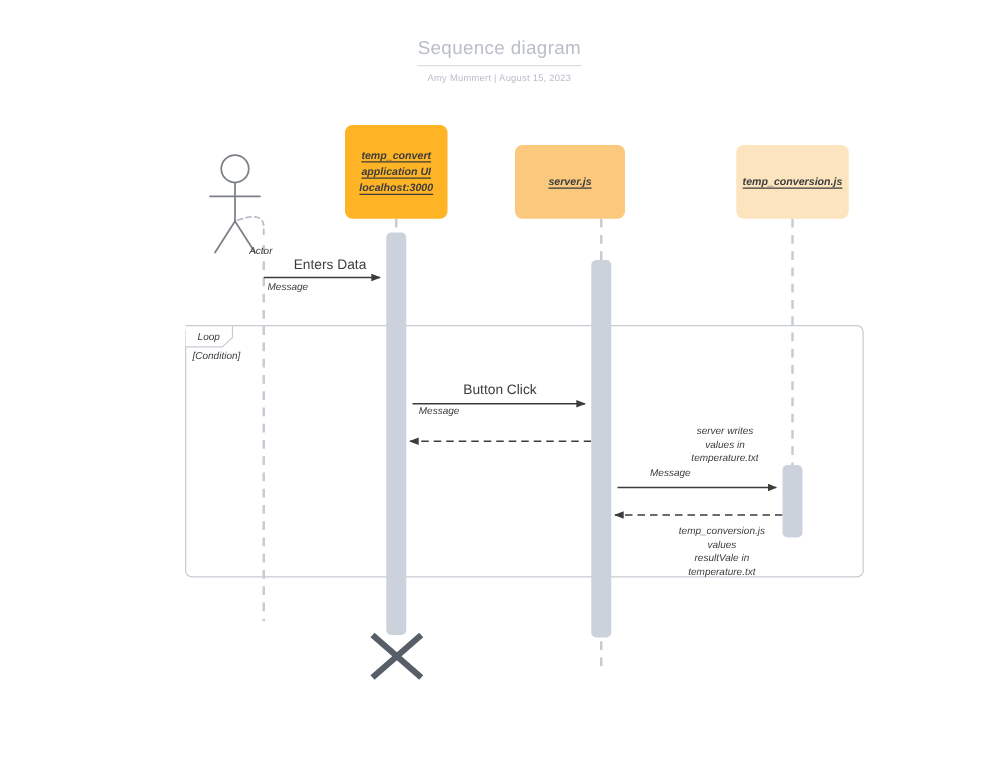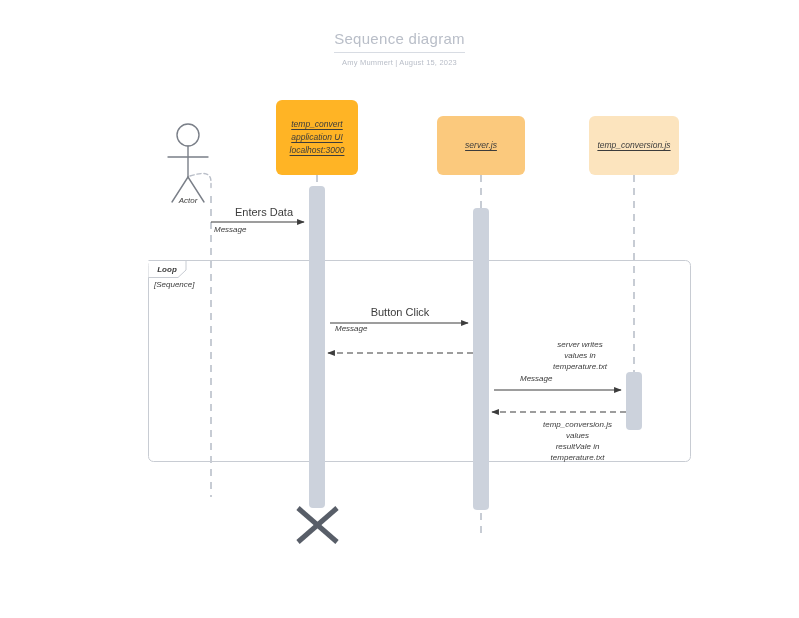--- a/index.html
+++ b/index.html
@@ -58,33 +58,33 @@
     box-sizing: border-box;
   }
   .participant-label {
     font-size: 8.5px;
     font-style: italic;
     color: #3c3c3c;
     line-height: 13px;
     text-decoration: underline;
     text-underline-offset: 2px;
   }
-  .participant-label span { display: block; }
+  .participant-label span { display: block; font-weight: bold; }
 
   
   .activation {
     width: 16px;
     background: #ccd2dc;
     border-radius: 4px;
   }
   #actor-label {
     font-size: 8px;
     font-style: italic;
     color: #3c3c3c;
-    text-align: center;
+    text-align: right;
     width: 60px;
   }
   #loop-tab-label {
     font-size: 8px;
     font-style: italic;
     color: #3c3c3c;
     text-align: center;
     line-height: 15px;
   }
   #loop-condition {
@@ -173,38 +173,38 @@
   <div class="abs" id="actor-label" style="left:158px; top:196px;">Actor</div>
 
   <div class="abs participant-box" id="box-1" style="left:276px; top:100px; width:82px; height:75px; background:#FFB425;">
     <div class="participant-label">
       <span>temp_convert</span>
       <span>application UI</span>
       <span>localhost:3000</span>
     </div>
   </div>
 
-  <div class="abs participant-box" id="box-2" style="left:437px; top:116px; width:88px; height:59px; background:#FBC97D;">
+  <div class="abs participant-box" id="box-2" style="left:412px; top:116px; width:88px; height:59px; background:#FBC97D;">
     <div class="participant-label">
       <span>server.js</span>
     </div>
   </div>
 
   <div class="abs participant-box" id="box-3" style="left:589px; top:116px; width:90px; height:59px; background:#FCE4BE;">
     <div class="participant-label">
       <span>temp_conversion.js</span>
     </div>
   </div>
 
   <div class="abs activation" style="left:309px; top:186px; height:322px;"></div>
   <div class="abs activation" style="left:473px; top:208px; height:302px;"></div>
   <div class="abs activation" style="left:626px; top:372px; height:58px;"></div>
 
-  <div class="abs" id="loop-tab-label" style="left:150px; top:262px; width:34px;font-weight:bold;">Loop</div>
-  <div class="abs" id="loop-condition" style="left:154px; top:280px;">[Sequence]</div>
+  <div class="abs" id="loop-tab-label" style="left:150px; top:262px; width:34px;">Loop</div>
+  <div class="abs" id="loop-condition" style="left:154px; top:280px;">[Condition]</div>
 
   <div class="abs msg-title" style="left:214px; top:206px; width:100px;">Enters Data</div>
   <div class="abs msg-sub" style="left:214px; top:225px; width:100px;">Message</div>
 
   <div class="abs msg-title" style="left:335px; top:306px; width:130px;">Button Click</div>
   <div class="abs msg-sub" style="left:335px; top:324px; width:130px;">Message</div>
 
   <div class="abs note-text" style="left:520px; top:339px; width:120px;">
     <span>server writes</span>
     <span>values in</span>

